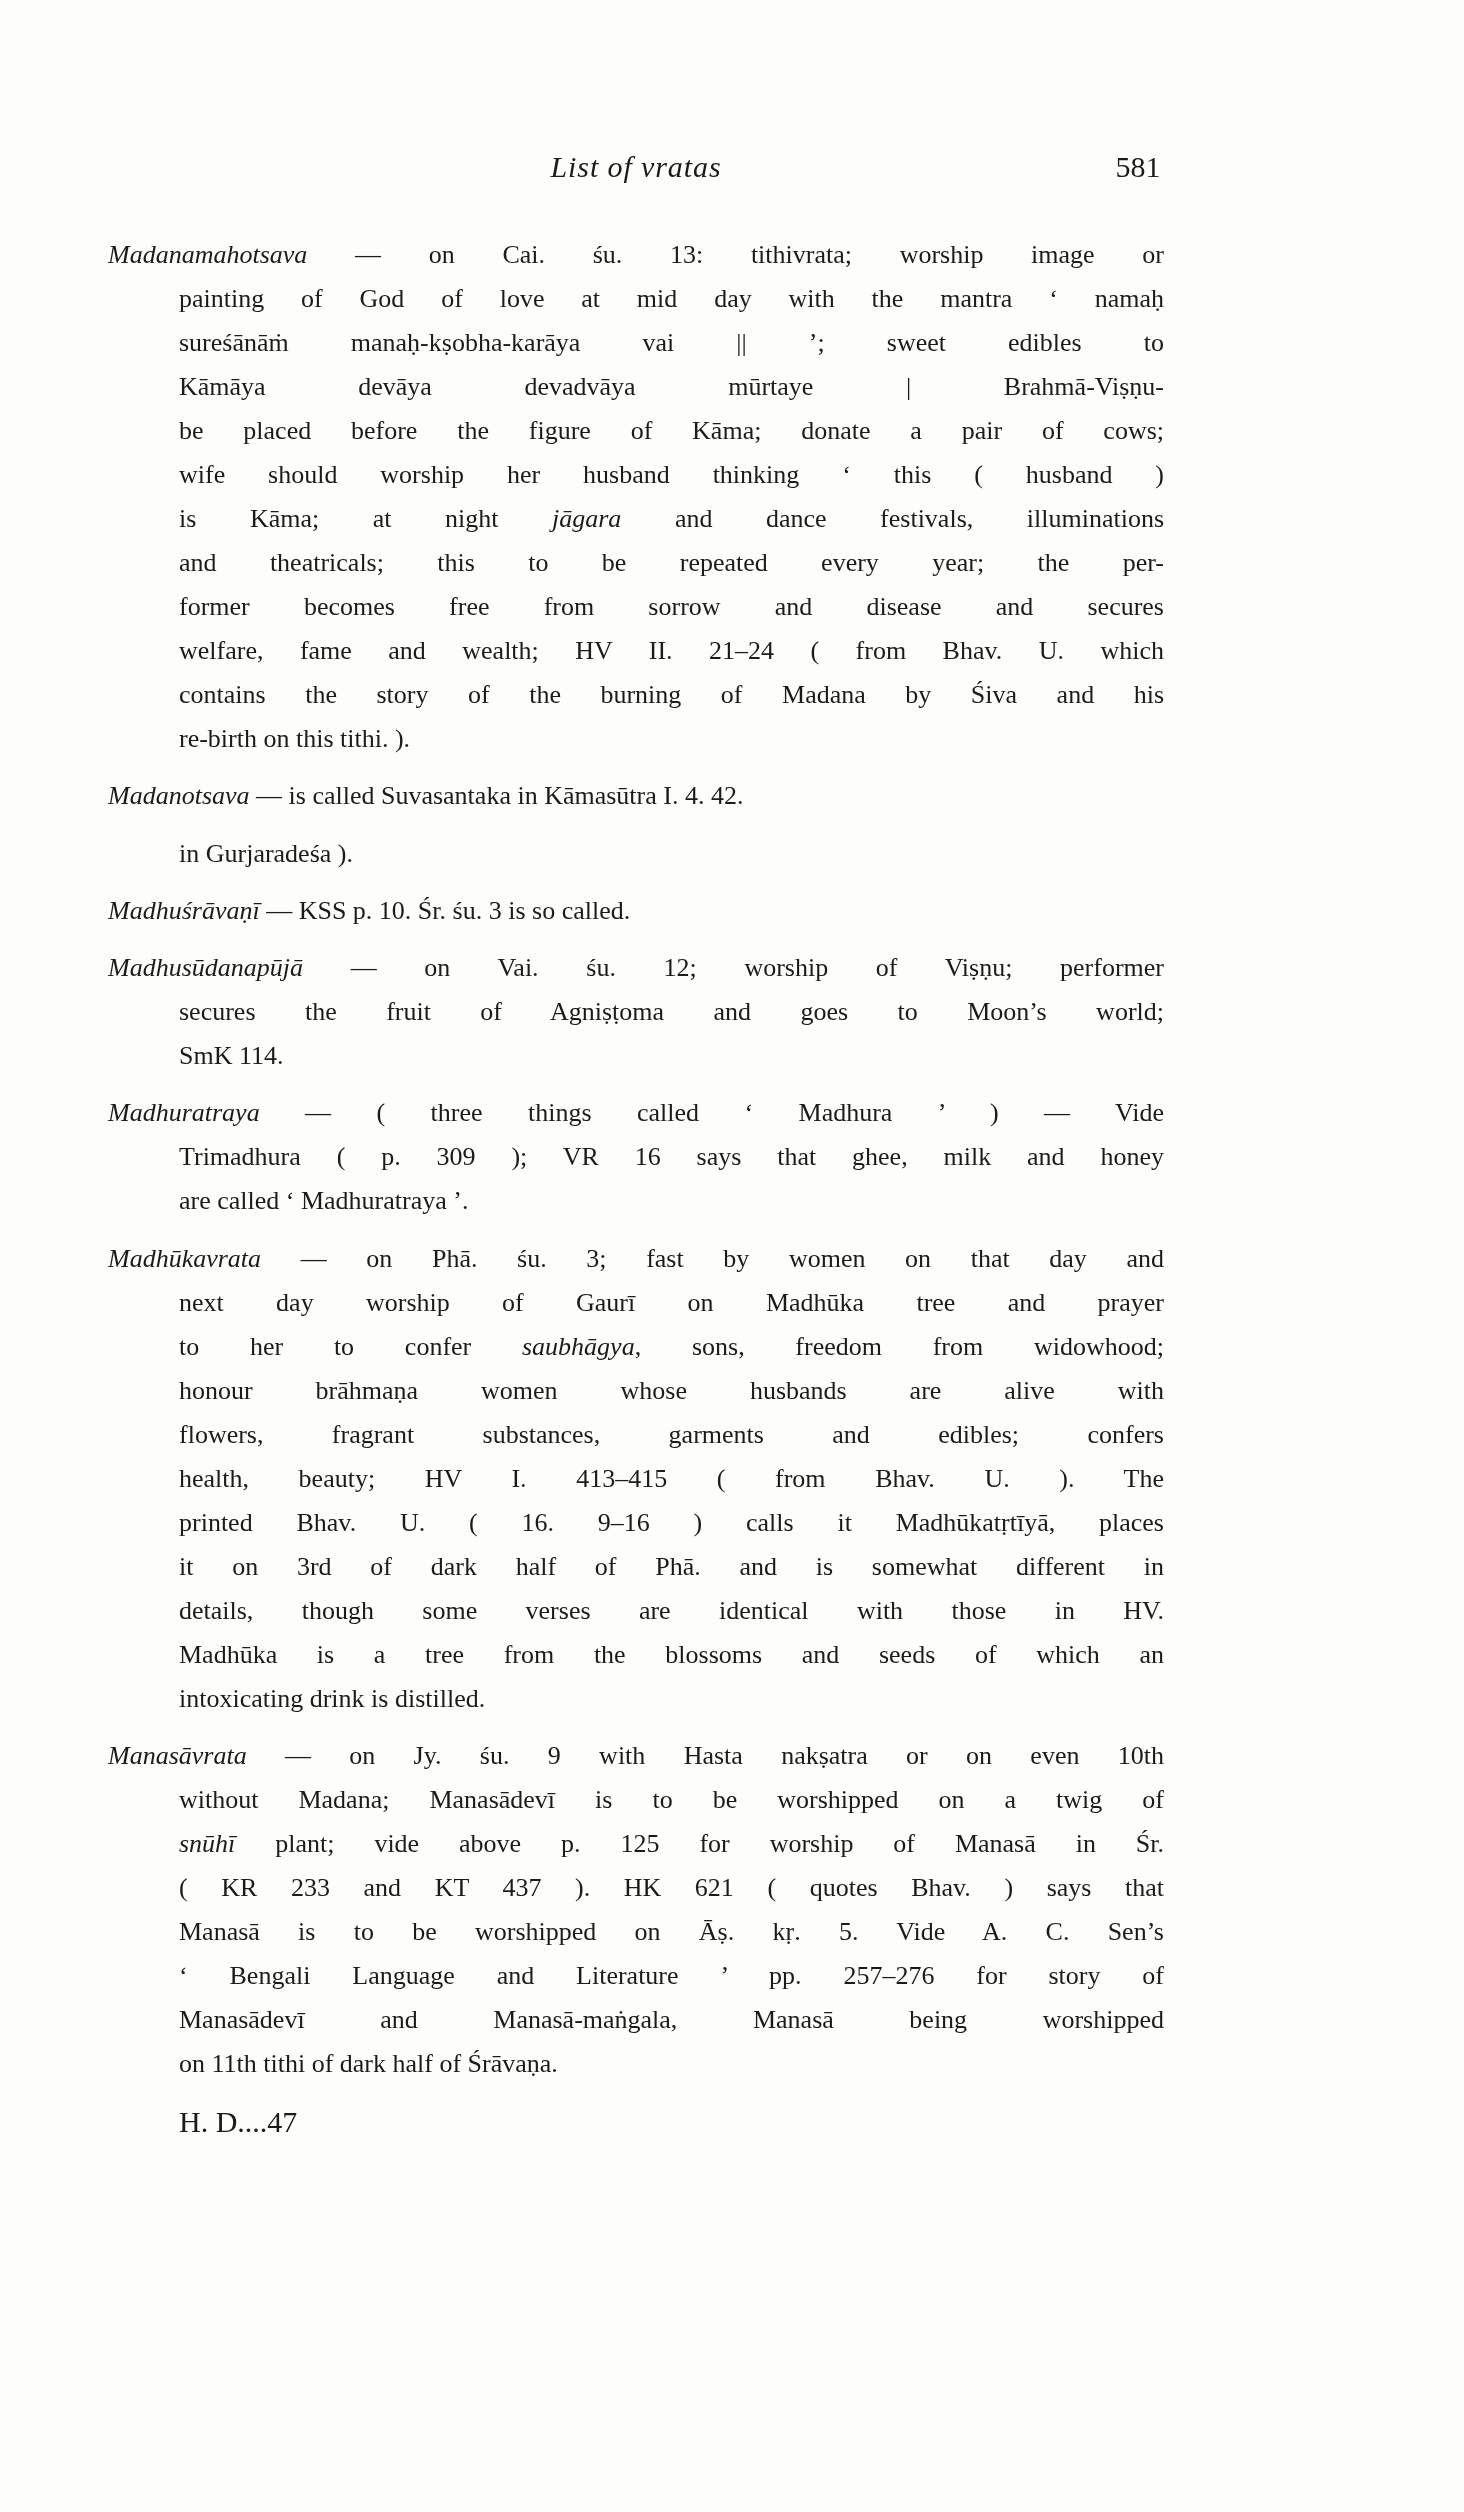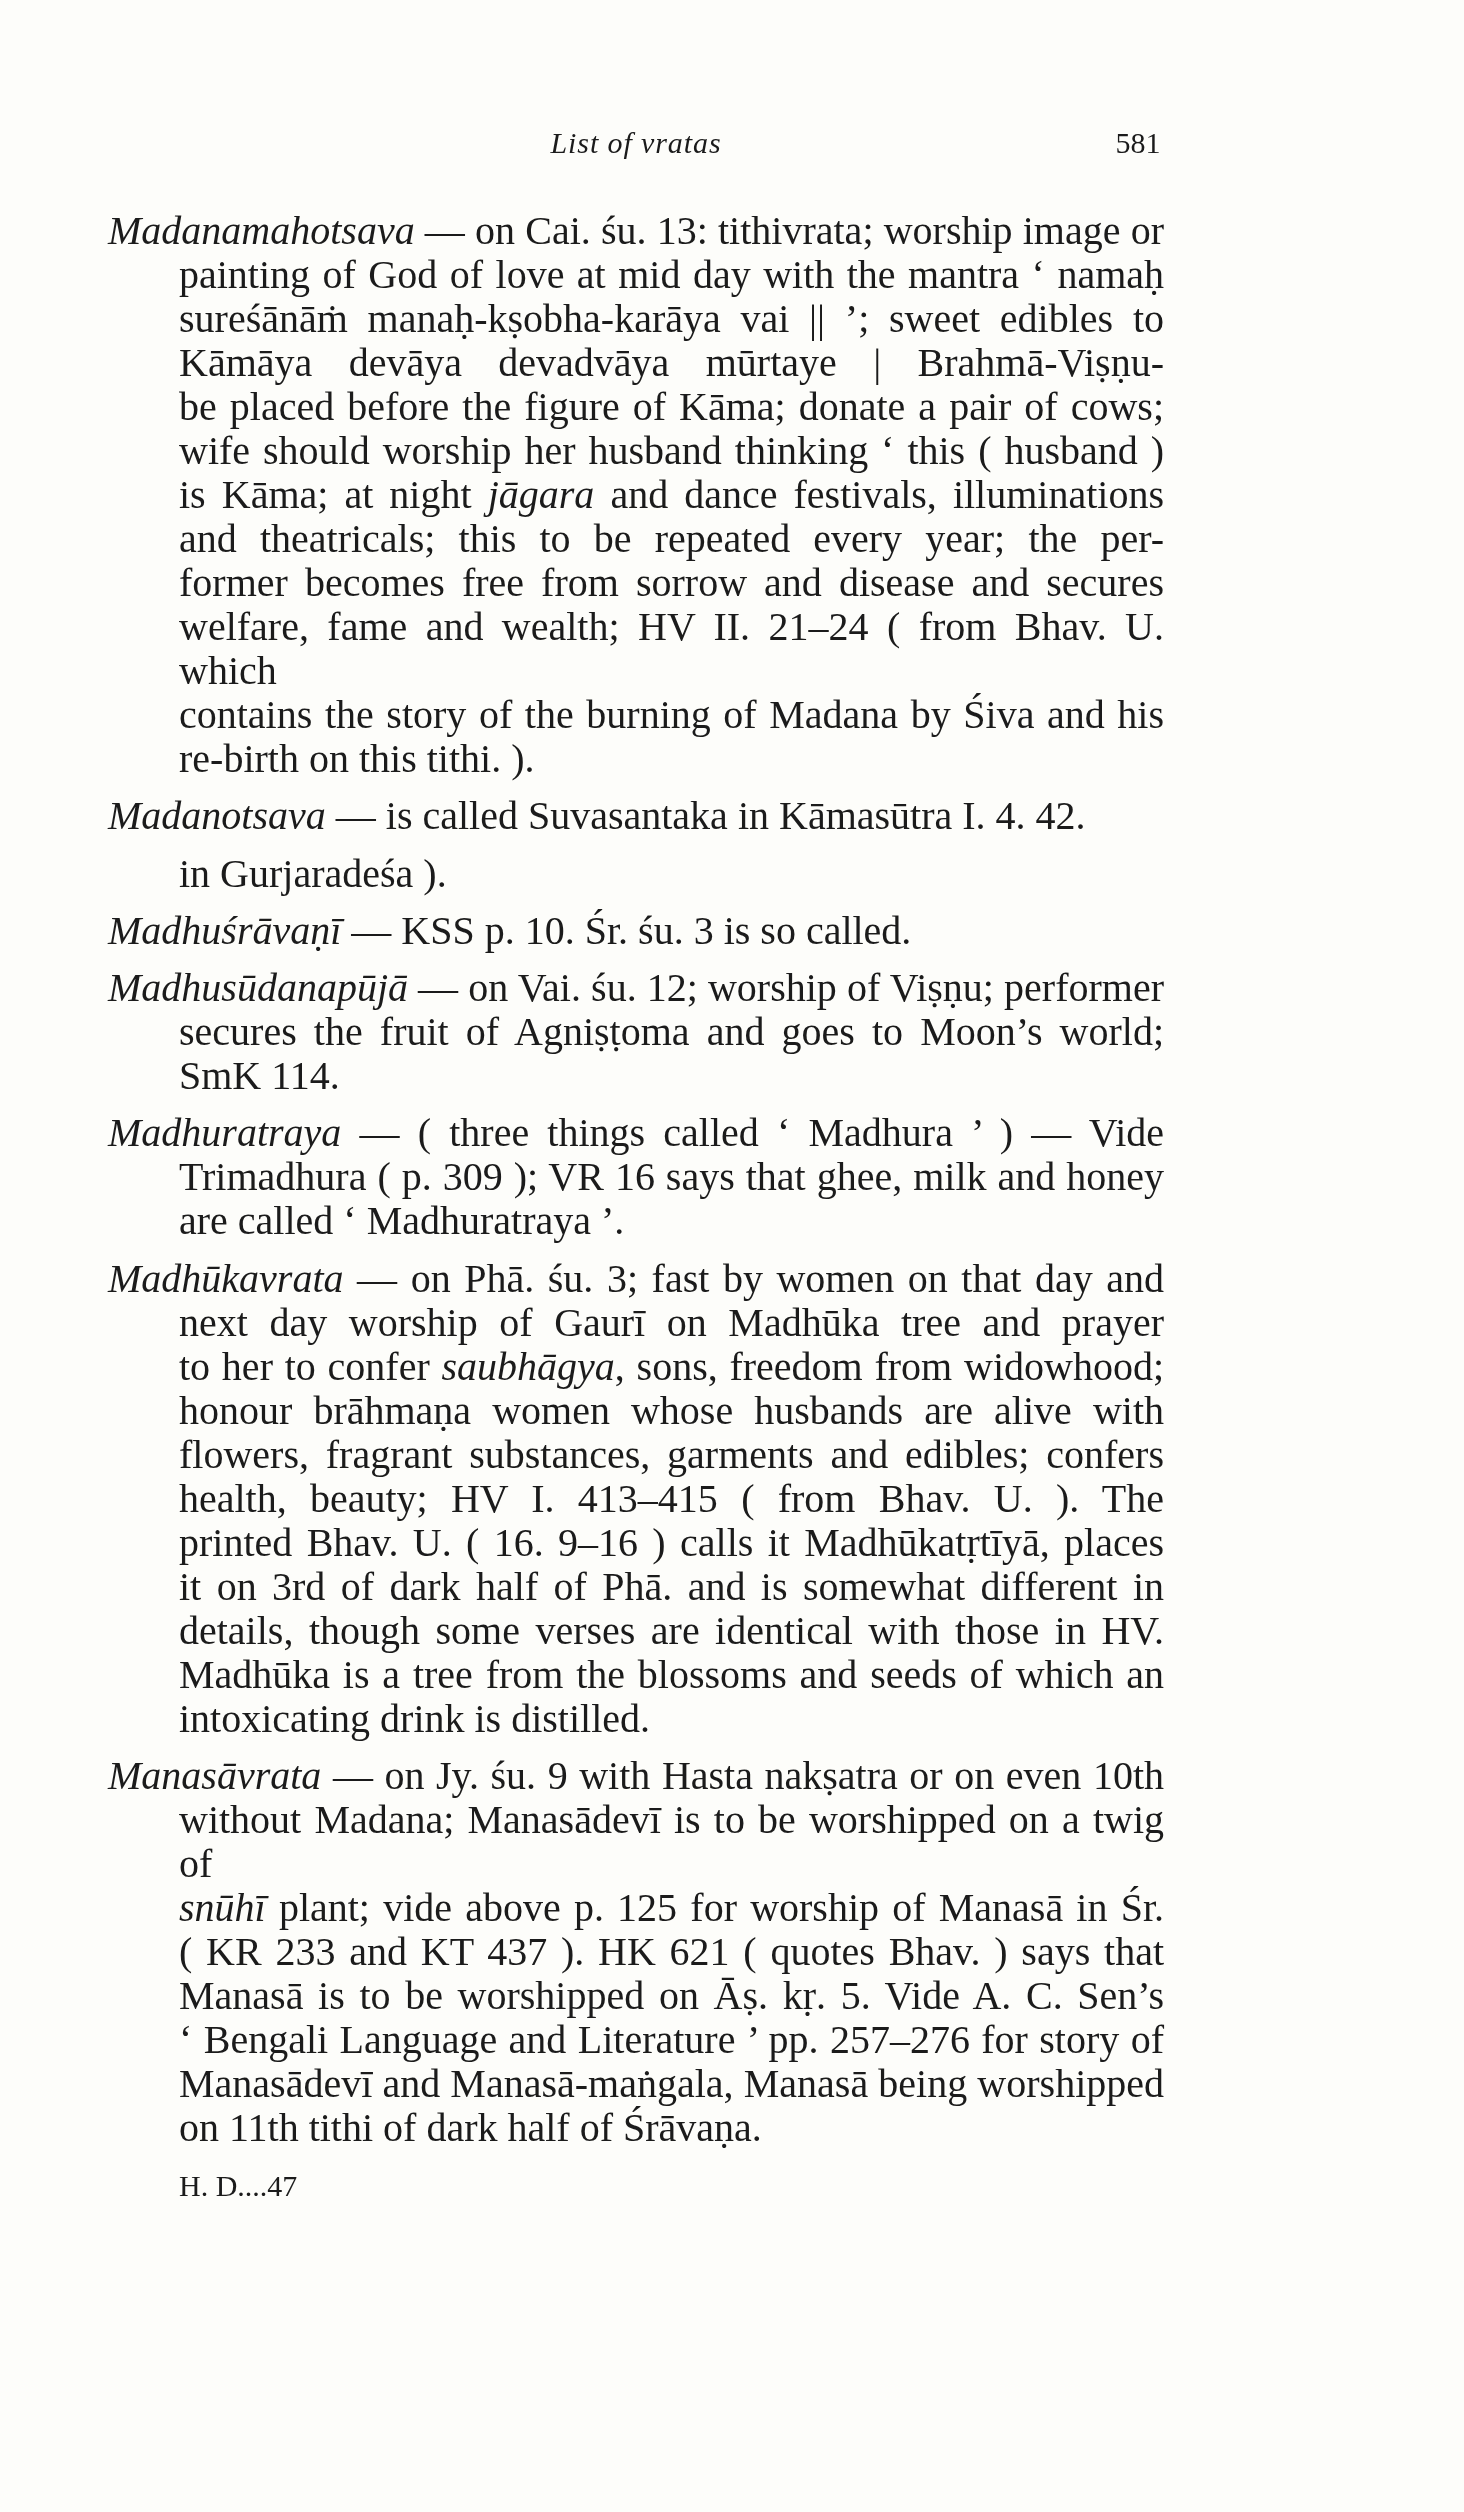--- a/index.html
+++ b/index.html
@@ -13,21 +13,21 @@
     height: 2512px;
     margin: 0 auto;
     background: #fdfdfa;
     color: #1b1b1b;
     font-family: "Liberation Serif", "DejaVu Serif", serif;
     overflow: hidden;
   }
   .textblock {
     position: absolute;
     left: 108px;
-    top: 124px;
+    top: 148px;
     width: 1056px;
   }
   .pagehead {
     position: relative;
     text-align: center;
     font-size: 30px;
     line-height: 37px;
     margin-bottom: 48px;
   }
   .head-title {
@@ -36,21 +36,21 @@
   }
   .page-number {
     position: absolute;
     right: 3.5px;
     top: 0;
     font-style: normal;
   }
   .entries { }
   .entry {
     margin: 0 0 13.3px 0;
-    font-size: 40px;
+    font-size: 26px;
     line-height: 44px;
   }
   .entry .line {
     display: block;
     text-align: justify;
     text-align-last: justify;
     padding-left: 71px;
   }
   .entry .line.first {
     padding-left: 0;

